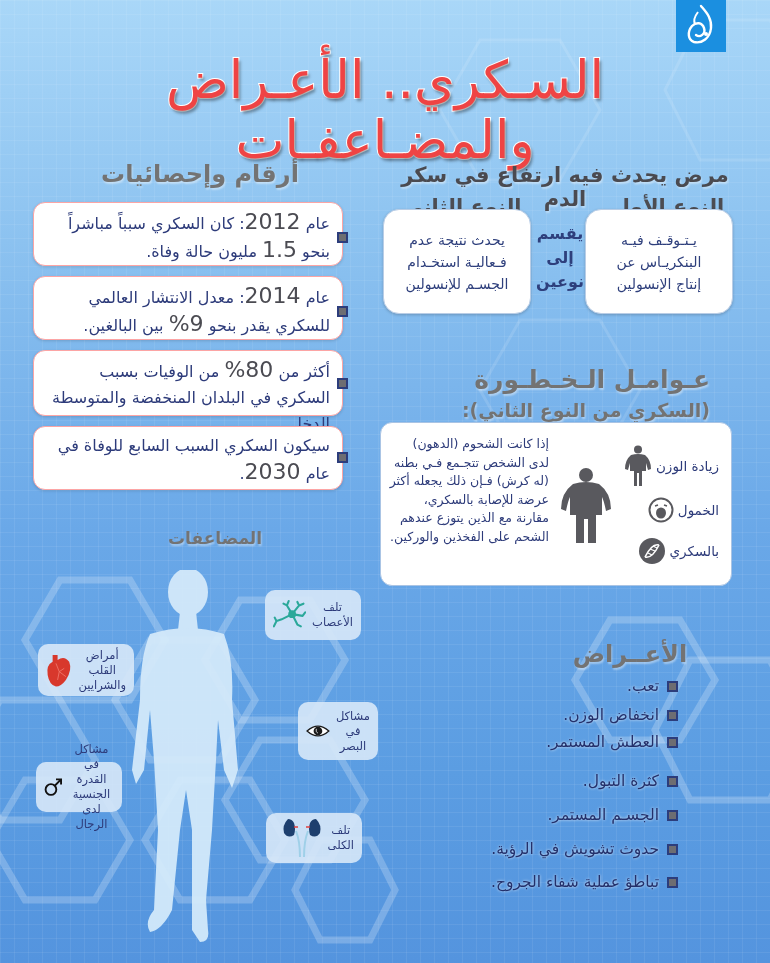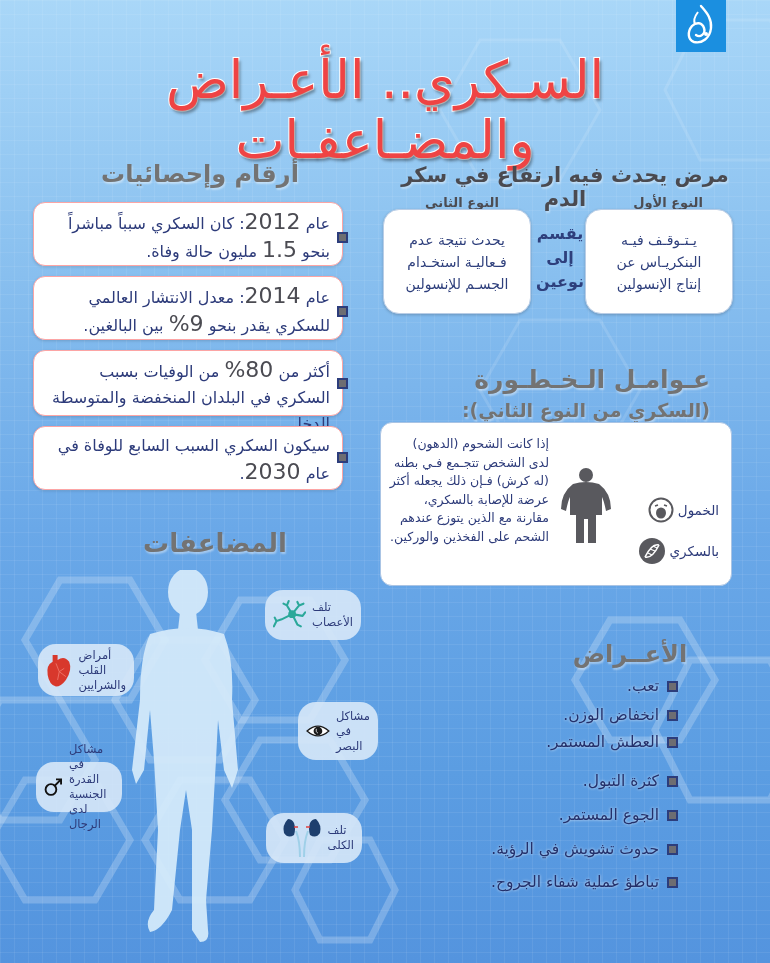--- a/index.html
+++ b/index.html
@@ -31,21 +31,21 @@
       text-shadow: 2px 3px 3px rgba(0,0,0,0.35);
       letter-spacing: 1px;
     }
     .h-section {
       position: absolute; color: #737373; font-weight: bold; text-align: center;
       text-shadow: 1px 2px 2px rgba(255,255,255,0.4);
     }
     .disease-def { left: 385px; top: 163px; width: 360px; font-size: 21px; color: #4a4a50; }
     .stats-title { left: 100px; top: 160px; width: 200px; font-size: 24px; }
     .type-label {
-      position: absolute; font-size: 13px; font-weight: bold; color: #4c4c52; text-align: center;
+      position: absolute; font-size: 21px; font-weight: bold; color: #4c4c52; text-align: center;
     }
     .type-card {
       position: absolute; background: #ffffff; border-radius: 16px;
       border: 1px solid #b9cde6;
       box-shadow: 0 1px 3px rgba(0,0,0,0.2);
       display: flex; align-items: center; justify-content: center;
       font-size: 14px; color: #2e3f7c; text-align: center; line-height: 22px; padding: 6px;
     }
     .divides {
       position: absolute; left: 535px; top: 222px; width: 50px;
@@ -70,25 +70,25 @@
       background: #ffffff; border-radius: 12px; border: 1px solid #aac4e4;
     }
     .risk-text {
       position: absolute; left: 8px; top: 12px; width: 160px;
       font-size: 12.5px; line-height: 18.5px; color: #2d3b7a; text-align: right;
     }
     .risk-factor {
       position: absolute; right: 12px; display: flex; align-items: center; gap: 4px;
       font-size: 13.5px; color: #2d3b7a;
     }
-    .comp-title { left: 130px; top: 528px; width: 170px; font-size: 26px; }
+    .comp-title { left: 130px; top: 528px; width: 170px; font-size: 17px; }
     .comp-card {
-      position: absolute; background: rgba(215,232,248,0.9); border-radius: 18px;
+      position: absolute; background: rgba(215,232,248,0.9); border-radius: 10px;
       display: flex; align-items: center; gap: 6px; padding: 4px 8px;
-      font-size: 11.5px; color: #2d3b7a; line-height: 15px; text-align: left;
+      font-size: 11.5px; color: #2d3b7a; line-height: 15px; text-align: center;
     }
     .symp-title { left: 560px; top: 640px; width: 140px; font-size: 24px; }
     .symptom {
       position: absolute; right: 92px; display: flex; align-items: center; gap: 8px;
       font-size: 15.5px; color: #23306b;
       text-shadow: 0 0 3px rgba(255,255,255,0.8);
     }
     .symptom .sq {
       width: 11px; height: 11px; background: #6d6d72; border: 2px solid #2c3d7c; flex: none;
     }
@@ -182,20 +182,27 @@
 </div>
 
 <div class="risk-card">
   <div class="risk-text">إذا كانت الشحوم (الدهون) لدى الشخص تتجـمع فـي بطنه (له كرش) فـإن ذلك يجعله أكثر عرضة للإصابة بالسكري، مقارنة مع الذين يتوزع عندهم الشحم على الفخذين والوركين.</div>
 
   <svg style="position:absolute;left:178px;top:44px;" width="54" height="78" viewBox="0 0 54 78">
     <circle cx="27" cy="8" r="7" fill="#59595e"></circle>
     <path d="M14 17 Q27 13 40 17 Q52 26 52 42 L47 44 Q45 34 43 30 L43 48 L37 48 L37 76 L29 76 L29 52 L25 52 L25 76 L17 76 L17 48 L11 48 L11 30 Q9 34 7 44 L2 42 Q2 26 14 17 Z" fill="#59595e"></path>
   </svg>
 
+  <div class="risk-factor" style="top:22px;">
+    <span>زيادة الوزن</span>
+    <svg width="28" height="42" viewBox="0 0 28 42">
+      <circle cx="14" cy="4.5" r="4" fill="#59595e"></circle>
+      <path d="M7 10 Q14 8 21 10 Q27 15 27 24 L24 25 L22 18 L22 26 L18 26 L18 41 L15 41 L15 28 L13 28 L13 41 L10 41 L10 26 L6 26 L6 18 L4 25 L1 24 Q1 15 7 10Z" fill="#59595e"></path>
+    </svg>
+  </div>
   <div class="risk-factor" style="top:74px;">
     <span>الخمول</span>
     <svg width="26" height="26" viewBox="0 0 26 26">
       <circle cx="13" cy="13" r="11.5" fill="none" stroke="#59595e" stroke-width="2"></circle>
       <path d="M7 9 L10 8 M16 8 L19 9" stroke="#59595e" stroke-width="1.6"></path>
       <ellipse cx="13" cy="16" rx="5" ry="5.5" fill="#59595e"></ellipse>
     </svg>
   </div>
   <div class="risk-factor" style="top:114px;">
     <span>بالسكري</span>
@@ -296,21 +303,21 @@
 <div class="symptom" style="top:733px;">
     <span class="sq"></span>
     <span>العطش المستمر.</span>
   </div>
 <div class="symptom" style="top:772px;">
     <span class="sq"></span>
     <span>كثرة التبول.</span>
   </div>
 <div class="symptom" style="top:806px;">
     <span class="sq"></span>
-    <span>الجوع المستمر.</span>
+    <span>الجسـم المستمر.</span>
   </div>
 <div class="symptom" style="top:840px;">
     <span class="sq"></span>
     <span>حدوث تشويش في الرؤية.</span>
   </div>
 <div class="symptom" style="top:873px;">
     <span class="sq"></span>
     <span>تباطؤ عملية شفاء الجروح.</span>
   </div>
 

